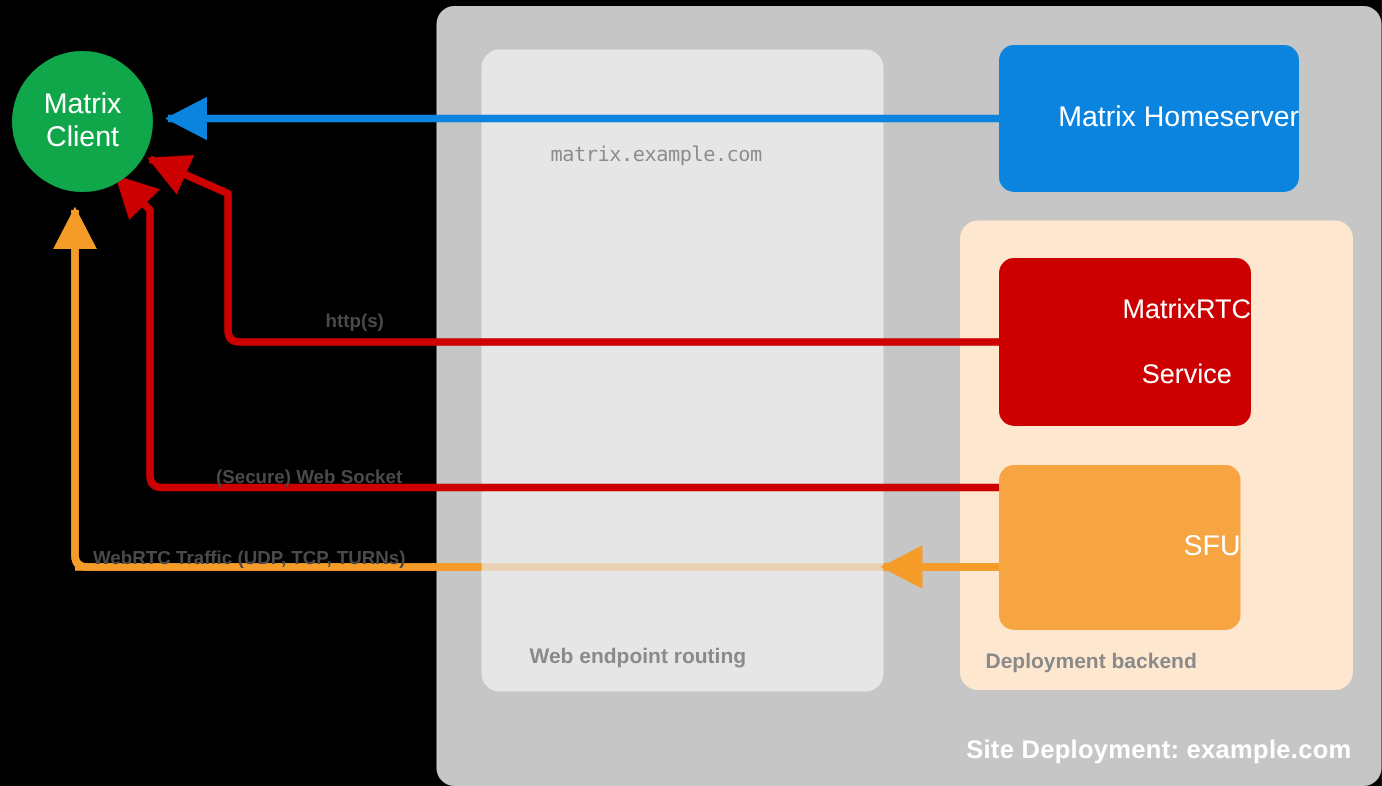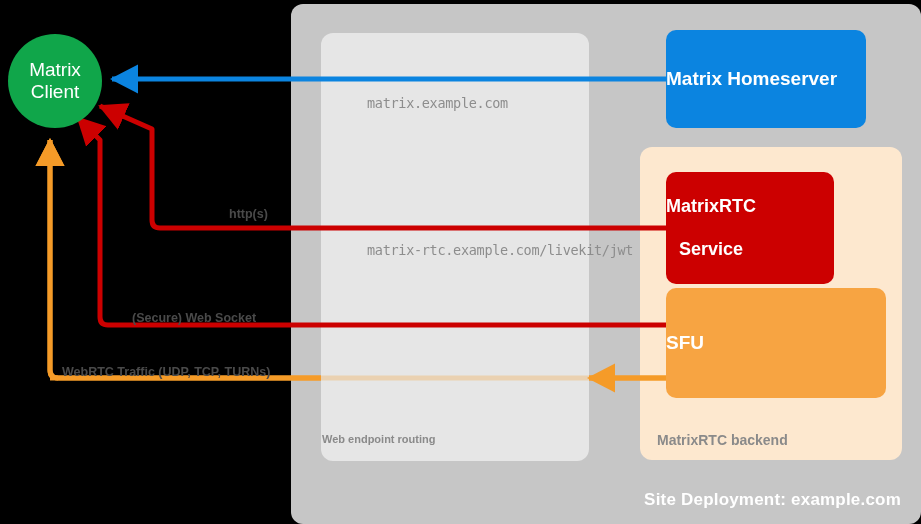--- a/index.html
+++ b/index.html
@@ -15,88 +15,87 @@
     position:absolute;right:20px;bottom:14px;
     color:#ffffff;font-size:17px;font-weight:bold;letter-spacing:.2px;
     white-space:nowrap;
   }
 
   .web-routing{
     position:absolute;left:321px;top:33px;width:268px;height:428px;
     background:#e6e6e6;border-radius:12px;
   }
   .web-routing-label{
-    position:absolute;left:1px;bottom:16px;
-    color:#8a8a8a;font-size:11px;font-weight:bold;white-space:nowrap;
+    position:absolute;left:32px;bottom:16px;
+    color:#8a8a8a;font-size:14px;font-weight:bold;white-space:nowrap;
   }
   .endpoint{
     position:absolute;left:17px;
     color:#8d8d8d;font-size:13.5px;
     font-family:"DejaVu Sans Mono","Liberation Mono",monospace;
     white-space:nowrap;letter-spacing:-0.3px;margin-left:29px;
   }
   .ep-1{top:62px;} .ep-2{top:209px;} .ep-3{top:313px;}
 
   .rtc-backend{
     position:absolute;left:640px;top:147px;width:262px;height:313px;
     background:#fde8cf;border-radius:12px;
   }
   .rtc-backend-label{
     position:absolute;left:17px;bottom:12px;
     color:#8a8a8a;font-size:14px;font-weight:bold;white-space:nowrap;
   }
 
   .node{
-    position:absolute;display:flex;align-items:center;justify-content:flex-start;
-    text-align:center;color:#fff;font-weight:bold;border-radius:10px;
+    position:absolute;display:flex;align-items:center;justify-content:flex-end;
+    text-align:center;color:#fff;font-weight:normal;border-radius:10px;
     line-height:1.2;
   }
   .homeserver{left:666px;top:30px;width:200px;height:98px;
     background:#0b84e0;font-size:19px;}
   .authservice{left:666px;top:172px;width:168px;height:112px;
     background:#cc0000;font-size:18px;}
-  .sfu{left:666px;top:288px;width:220px;height:110px;
+  .sfu{left:666px;top:310px;width:161px;height:110px;
     background:#f7a442;font-size:19px;}
 
   .client-circle{
     position:absolute;left:8px;top:34px;width:94px;height:94px;
     border-radius:50%;background:#10a64a;
     display:flex;align-items:center;justify-content:center;text-align:center;
     color:#fff;font-weight:normal;font-size:19px;line-height:1.15;
   }
 
   svg.links{position:absolute;left:0;top:0;width:921px;height:524px;
     pointer-events:none;}
 
   .edge-label{
     position:absolute;color:#4a4a4a;font-size:12.5px;font-weight:bold;
     white-space:nowrap;transform:translateY(-100%);
   }
   .lbl-csapi{left:133px;top:73px;}
-  .lbl-https{left:229px;top:221px;text-align:right;}
-  .lbl-ws{left:132px;top:325px;}
+  .lbl-https{left:217px;top:221px;text-align:right;}
+  .lbl-ws{left:144px;top:325px;}
   .lbl-webrtc{left:62px;top:379px;}
 </style>
 </head>
 <body>
 
 <div id="stage">
 
   <div class="site-deploy">
     <div class="site-deploy-label">Site Deployment: example.com</div>
   </div>
 
   <div class="web-routing">
     <div class="endpoint ep-1">matrix.example.com</div>
-    <div class="endpoint ep-2">matrix-rtc.example.com/livekit/jwt</div>
     <div class="web-routing-label">Web endpoint routing</div>
   </div>
 
   <div class="rtc-backend">
-    <div class="rtc-backend-label">MatrixRTC backend</div>
+    <div class="rtc-backend-label">Deployment backend</div>
   </div>
 
   <svg class="links" viewBox="0 0 921 524">
     <defs>
       <marker id="ah-blue" markerWidth="7" markerHeight="7" refX="5.2" refY="3.5" orient="auto" markerUnits="strokeWidth">
         <path d="M0,0.6 L5.6,3.5 L0,6.4 z" fill="#0b84e0"></path>
       </marker>
       <marker id="ah-red" markerWidth="7" markerHeight="7" refX="5.2" refY="3.5" orient="auto" markerUnits="strokeWidth">
         <path d="M0,0.6 L5.6,3.5 L0,6.4 z" fill="#cc0000"></path>
       </marker>

